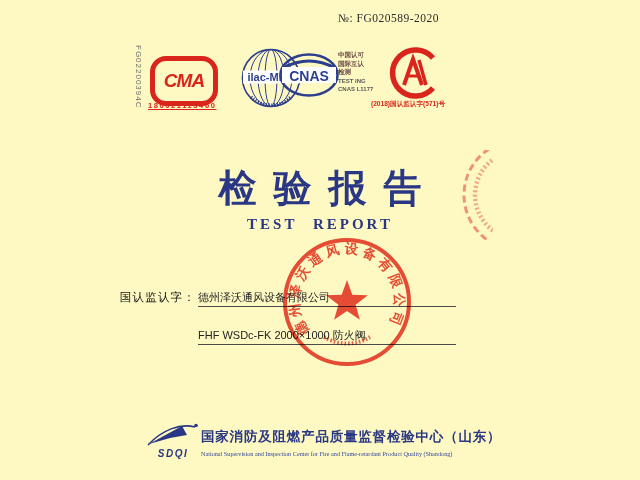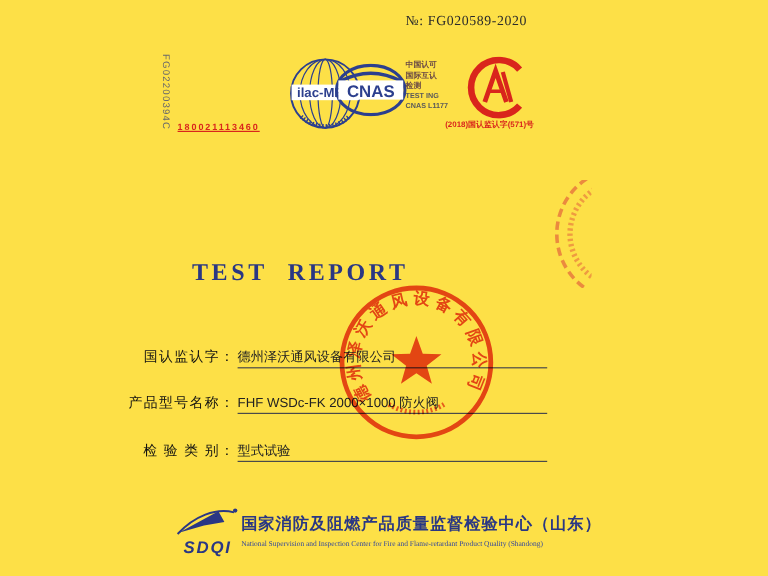--- a/index.html
+++ b/index.html
@@ -1,16 +1,16 @@
 <!DOCTYPE html>
 <html><head>
 <meta charset="utf-8">
 <style>
   html,body{margin:0;padding:0;background:#ffffff;}
-  .page{position:relative;width:640px;height:480px;background:#fde047;overflow:hidden;
+  .page{position:relative;width:640px;height:480px;background:#fef9c3;overflow:hidden;
         font-family:"Liberation Sans",sans-serif;color:#1a1a1a;}
 
   
   .serial{position:absolute;left:338px;top:12px;font-family:"Liberation Serif",serif;
           font-size:11.5px;letter-spacing:.5px;color:#2b2b2b;white-space:nowrap;}
 
   
   .side-code{position:absolute;left:145px;top:45px;transform:rotate(90deg);
              transform-origin:0 0;font-size:8px;line-height:13px;letter-spacing:1px;
              color:#6a6a6a;white-space:nowrap;}
@@ -30,56 +30,59 @@
   .cnas-lines .zh{font-size:6.5px;line-height:8.5px;color:#6b4a45;font-weight:bold;}
   .cnas-lines .en{font-size:6px;line-height:8.5px;color:#5a5a5a;font-weight:bold;}
 
   .cal-caption{position:absolute;left:371px;top:100px;font-size:6.6px;font-weight:bold;
                color:#d9251c;white-space:nowrap;}
 
   
   .title-zh{position:absolute;left:160px;top:163px;width:320px;text-align:center;
             font-size:38px;font-weight:bold;color:#2a3784;letter-spacing:17px;
             padding-left:17px;box-sizing:border-box;white-space:nowrap;}
-  .title-en{position:absolute;left:160px;top:216px;width:320px;
-            font-family:"Liberation Serif",serif;font-size:20px;font-weight:bold;
+  .title-en{position:absolute;left:160px;top:216px;width:320px;text-align:center;
+            font-family:"Liberation Serif",serif;font-size:15px;font-weight:bold;
             color:#2a3784;letter-spacing:3px;word-spacing:9px;white-space:nowrap;}
 
   
   .field{position:absolute;left:0;width:640px;height:20px;}
   .flabel{position:absolute;right:444px;font-size:11.5px;letter-spacing:1.2px;
           color:#111;white-space:nowrap;}
   .fvalue{position:absolute;left:198px;width:258px;height:16px;font-size:11px;
           color:#222;border-bottom:1px solid #4a4a4a;white-space:nowrap;}
 
   
   .stamp{position:absolute;left:272px;top:227px;mix-blend-mode:multiply;opacity:.9;}
   .edge-seal{position:absolute;left:449px;top:150px;opacity:.55;}
 
   
   .sdqi{position:absolute;left:146px;top:420px;width:54px;text-align:center;}
   .sdqi-label{position:absolute;left:146px;top:448px;width:54px;text-align:center;
-              font-size:14px;font-weight:bold;font-style:italic;color:#2a3784;letter-spacing:1.5px;}
+              font-size:10px;font-weight:bold;font-style:italic;color:#2a3784;letter-spacing:1.5px;}
   .org-zh{position:absolute;left:201px;top:428px;font-size:13.5px;font-weight:bold;
           color:#2a3784;letter-spacing:.8px;white-space:nowrap;}
   .org-en{position:absolute;left:201px;top:450px;font-family:"Liberation Serif",serif;
           font-size:6.2px;color:#33479b;white-space:nowrap;}
 </style>
 </head>
 <body>
 
 <div class="page">
 
   <div class="serial">
     <span>№:</span>
     <span>FG020589-2020</span>
   </div>
 
   <div class="side-code">FG02200394C</div>
 
+  <div class="cma-box">
+    <span>CMA</span>
+  </div>
   <div class="cma-num">180021113460</div>
 
   <svg class="logo-abs" style="left:240px;top:47px" width="62" height="62" viewBox="0 0 62 62">
     <circle cx="31" cy="31" r="28.5" fill="none" stroke="#2c3f8e" stroke-width="1.6"></circle>
     <ellipse cx="31" cy="31" rx="21" ry="28.5" fill="none" stroke="#2c3f8e" stroke-width="1"></ellipse>
     <ellipse cx="31" cy="31" rx="13" ry="28.5" fill="none" stroke="#2c3f8e" stroke-width="1"></ellipse>
     <ellipse cx="31" cy="31" rx="6" ry="28.5" fill="none" stroke="#2c3f8e" stroke-width="1"></ellipse>
     <path d="M 11,50 A 28.5,28.5 0 0 0 51,50" fill="none" stroke="#2c3f8e" stroke-width="3.5" stroke-dasharray="1.2 1.6"></path>
     <rect x="3" y="23.5" width="56" height="13" fill="#ffffff"></rect>
     <text x="31" y="33.5" text-anchor="middle" font-size="11" font-weight="bold" fill="#2c3f8e" font-family="Liberation Sans, sans-serif">ilac-MRA</text>
@@ -106,33 +109,29 @@
     <path d="M 21.5,29 L 33,29" stroke="#d9251c" stroke-width="3"></path>
     <path d="M 33,13 L 40,38" stroke="#d9251c" stroke-width="3.5"></path>
   </svg>
   <div class="cal-caption">(2018)国认监认字(571)号</div>
 
   <svg class="edge-seal" width="44" height="90" viewBox="0 0 44 90">
     <circle cx="70" cy="45" r="55" fill="none" stroke="#dd4438" stroke-width="3" stroke-dasharray="7 4"></circle>
     <circle cx="70" cy="45" r="44" fill="none" stroke="#dd4438" stroke-width="4.5" stroke-dasharray="2 2.4" opacity=".8"></circle>
   </svg>
 
+  <div class="title-zh">检验报告</div>
   <div class="title-en">TEST REPORT</div>
 
   <div class="field" style="top:290px">
     <span class="flabel">国认监认字：</span>
     <span class="fvalue">德州泽沃通风设备有限公司</span>
   </div>
   <div class="field" style="top:328px">
-    <span class="flabel">产品型号名称：</span>
     <span class="fvalue">FHF WSDc-FK 2000×1000 防火阀</span>
-  </div>
-  <div class="field" style="top:368px">
-    <span class="flabel">检 验 类 别：</span>
-    <span class="fvalue">型式试验</span>
   </div>
 
   <svg class="stamp" width="150" height="150" viewBox="0 0 150 150">
     <defs>
       <path id="stamp-arc" d="M 39,106 A 48,48 0 1 1 111,106" fill="none"></path>
     </defs>
     <circle cx="75" cy="75" r="62" fill="none" stroke="#e23b2e" stroke-width="4"></circle>
     <text font-size="13.5" font-weight="bold" fill="#e23b2e" letter-spacing="4" font-family="Liberation Sans, sans-serif">
       <textPath href="#stamp-arc" startOffset="2">德州泽沃通风设备有限公司</textPath>
     </text>

